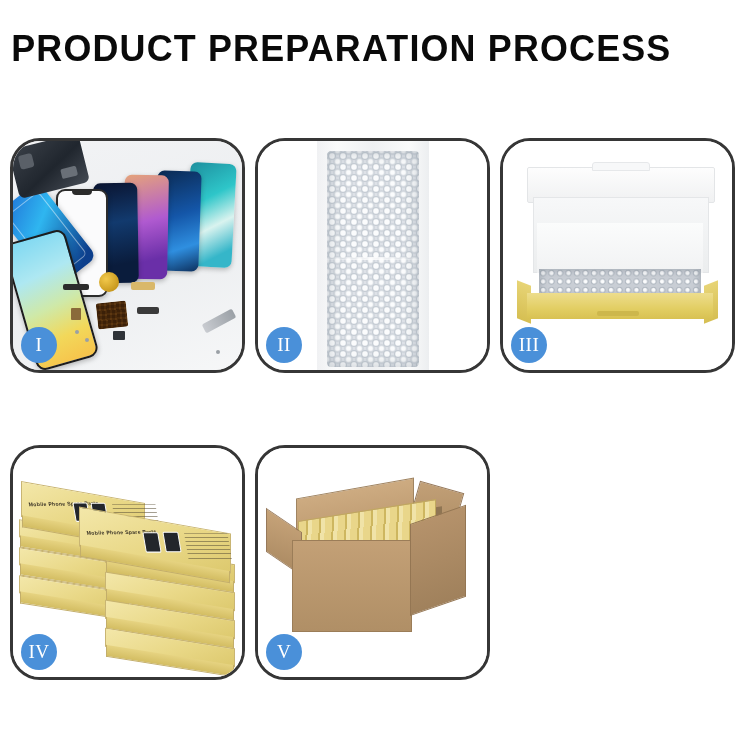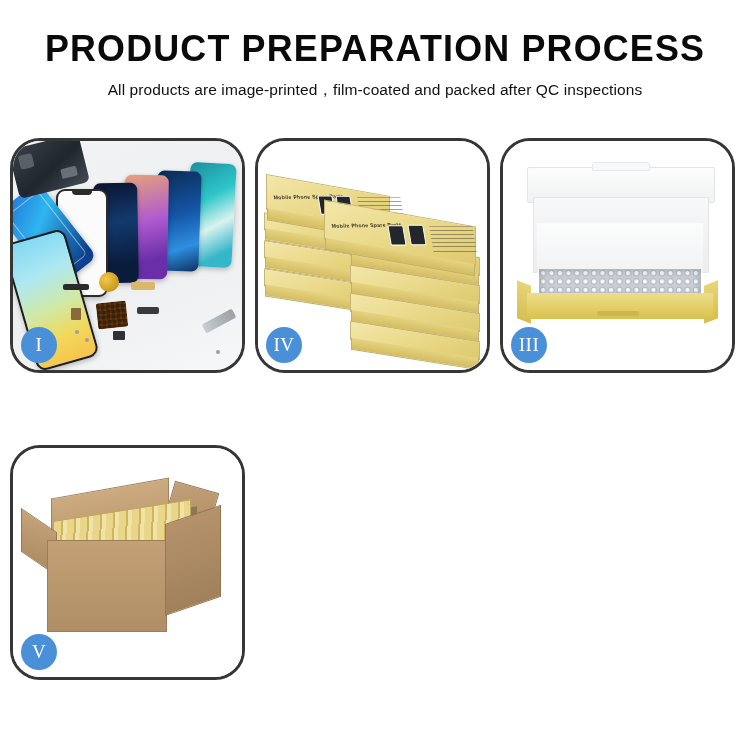--- a/index.html
+++ b/index.html
@@ -4,21 +4,21 @@
 <style>
   html,body{margin:0;padding:0;}
   body{
     width:750px;height:750px;background:#ffffff;
     font-family:"Liberation Sans","DejaVu Sans",sans-serif;
     overflow:hidden;
   }
   .page{position:relative;width:750px;height:750px;background:#fff;}
 
   
-  .header{padding-top:30px;text-align:center;}
+  .header{padding-top:30px;}
   .title{
     font-size:37px;font-weight:700;color:#0a0a0a;
     letter-spacing:1.2px;line-height:1;
     transform:scaleX(0.97);transform-origin:center;
     white-space:nowrap;
   }
   .subtitle{
     margin-top:13px;font-size:15.5px;color:#111;
     letter-spacing:.1px;white-space:nowrap;
   }
@@ -196,21 +196,20 @@
     background:linear-gradient(135deg,rgba(255,255,255,.9),rgba(238,240,242,.7));
     transform:rotate(-12deg);}
 </style>
 </head>
 <body>
 
 <div class="page">
 
   <div class="header">
     <div class="title">PRODUCT PREPARATION PROCESS</div>
-    <div class="subtitle">All products are image-printed，film-coated and packed after QC inspections</div>
   </div>
 
   <div class="grid">
 
     <div class="panel">
       <div class="stage p1">
         <div class="ph ph-far"></div>
         <div class="ph ph-blue"></div>
         <div class="ph ph-purp"></div>
         <div class="ph ph-dark"></div>
@@ -228,93 +227,100 @@
         <div class="scr" style="left:62px;bottom:36px"></div>
         <div class="scr" style="left:72px;bottom:28px"></div>
         <div class="scr" style="right:22px;bottom:16px"></div>
         <div class="chip" style="left:58px;bottom:50px;width:10px;height:12px"></div>
         <div class="chip" style="left:100px;bottom:30px;width:12px;height:9px;background:#2f3338"></div>
         <div class="tool"></div>
       </div>
       <div class="badge">I</div>
     </div>
 
-
-    <div class="panel">
-      <div class="stage p4">
-        <div class="stack">
-
-          <div class="sb" style="left:0px;top:58px;width:108px;height:16px;transform:skewY(9deg)">
-              <div class="top"></div>
-              <div class="side"></div>
-            </div>
-          <div class="sb" style="left:0px;top:86px;width:108px;height:16px;transform:skewY(9deg)">
-              <div class="top"></div>
-              <div class="side"></div>
-            </div>
-          <div class="sb" style="left:0px;top:114px;width:108px;height:16px;transform:skewY(9deg)">
-              <div class="top"></div>
-              <div class="side"></div>
-            </div>
-
-          <div class="sb" style="left:86px;top:84px;width:128px;height:17px;transform:skewY(9deg)">
-              <div class="top"></div>
-              <div class="side"></div>
-            </div>
-          <div class="sb" style="left:86px;top:112px;width:128px;height:17px;transform:skewY(9deg)">
-              <div class="top"></div>
-              <div class="side"></div>
-            </div>
-          <div class="sb" style="left:86px;top:140px;width:128px;height:17px;transform:skewY(9deg)">
-              <div class="top"></div>
-              <div class="side"></div>
-            </div>
-          <div class="sb" style="left:86px;top:168px;width:128px;height:17px;transform:skewY(9deg)">
-              <div class="top"></div>
-              <div class="side"></div>
-            </div>
-
-          <div class="sb" style="left:2px;top:22px;width:122px;height:34px;transform:skewY(10deg)">
-            <div class="top"></div>
-              <div class="side"></div>
-            <div class="lbl" style="left:6px;top:11px;transform:rotate(-11deg)">Mobile Phone Spare Parts</div>
-            <div class="scn" style="left:52px;top:10px;width:13px;height:17px;transform:rotate(-10deg)"></div>
-            <div class="scn" style="left:70px;top:7px;width:13px;height:17px;transform:rotate(-10deg)"></div>
-            <div class="lines" style="left:92px;top:2px;transform:rotate(-10deg)"></div>
-          </div>
-
-          <div class="sb" style="left:60px;top:50px;width:150px;height:38px;transform:skewY(10deg)">
-            <div class="top"></div>
-              <div class="side"></div>
-            <div class="lbl" style="left:6px;top:14px;transform:rotate(-11deg)">Mobile Phone Spare Parts</div>
-            <div class="scn" style="left:64px;top:12px;width:14px;height:18px;transform:rotate(-10deg)"></div>
-            <div class="scn" style="left:84px;top:8px;width:14px;height:18px;transform:rotate(-10deg)"></div>
-            <div class="lines" style="left:106px;top:3px;transform:rotate(-10deg)"></div>
-          </div>
-
-        </div>
-      </div>
-      <div class="badge">IV</div>
+    <div class="panel">
+      <div class="stage p2">
+        <div class="film"></div>
+        <div class="bubbles"></div>
+      </div>
+      <div class="badge">II</div>
     </div>
 
     <div class="panel">
       <div class="stage p3">
         <div class="b3-lid"></div>
         <div class="b3-back"></div>
         <div class="b3-foam"></div>
         <div class="b3-inner"></div>
         <div class="b3-fl"></div>
         <div class="b3-fr"></div>
         <div class="b3-front"></div>
         <div class="b3-tab"></div>
       </div>
       <div class="badge">III</div>
     </div>
 
     <div class="panel">
+      <div class="stage p4">
+        <div class="stack">
+
+          <div class="sb" style="left:0px;top:58px;width:108px;height:16px;transform:skewY(9deg)">
+              <div class="top"></div>
+              <div class="side"></div>
+            </div>
+          <div class="sb" style="left:0px;top:86px;width:108px;height:16px;transform:skewY(9deg)">
+              <div class="top"></div>
+              <div class="side"></div>
+            </div>
+          <div class="sb" style="left:0px;top:114px;width:108px;height:16px;transform:skewY(9deg)">
+              <div class="top"></div>
+              <div class="side"></div>
+            </div>
+
+          <div class="sb" style="left:86px;top:84px;width:128px;height:17px;transform:skewY(9deg)">
+              <div class="top"></div>
+              <div class="side"></div>
+            </div>
+          <div class="sb" style="left:86px;top:112px;width:128px;height:17px;transform:skewY(9deg)">
+              <div class="top"></div>
+              <div class="side"></div>
+            </div>
+          <div class="sb" style="left:86px;top:140px;width:128px;height:17px;transform:skewY(9deg)">
+              <div class="top"></div>
+              <div class="side"></div>
+            </div>
+          <div class="sb" style="left:86px;top:168px;width:128px;height:17px;transform:skewY(9deg)">
+              <div class="top"></div>
+              <div class="side"></div>
+            </div>
+
+          <div class="sb" style="left:2px;top:22px;width:122px;height:34px;transform:skewY(10deg)">
+            <div class="top"></div>
+              <div class="side"></div>
+            <div class="lbl" style="left:6px;top:11px;transform:rotate(-11deg)">Mobile Phone Spare Parts</div>
+            <div class="scn" style="left:52px;top:10px;width:13px;height:17px;transform:rotate(-10deg)"></div>
+            <div class="scn" style="left:70px;top:7px;width:13px;height:17px;transform:rotate(-10deg)"></div>
+            <div class="lines" style="left:92px;top:2px;transform:rotate(-10deg)"></div>
+          </div>
+
+          <div class="sb" style="left:60px;top:50px;width:150px;height:38px;transform:skewY(10deg)">
+            <div class="top"></div>
+              <div class="side"></div>
+            <div class="lbl" style="left:6px;top:14px;transform:rotate(-11deg)">Mobile Phone Spare Parts</div>
+            <div class="scn" style="left:64px;top:12px;width:14px;height:18px;transform:rotate(-10deg)"></div>
+            <div class="scn" style="left:84px;top:8px;width:14px;height:18px;transform:rotate(-10deg)"></div>
+            <div class="lines" style="left:106px;top:3px;transform:rotate(-10deg)"></div>
+          </div>
+
+        </div>
+      </div>
+      <div class="badge">IV</div>
+    </div>
+
+    <div class="panel">
       <div class="stage p5">
         <div class="c5-flapBack"></div>
         <div class="c5-flapR"></div>
         <div class="c5-inner"></div>
         <div class="c5-goods"></div>
         <div class="c5-flapL"></div>
         <div class="c5-body"></div>
         <div class="c5-right"></div>
       </div>
       <div class="badge">V</div>

